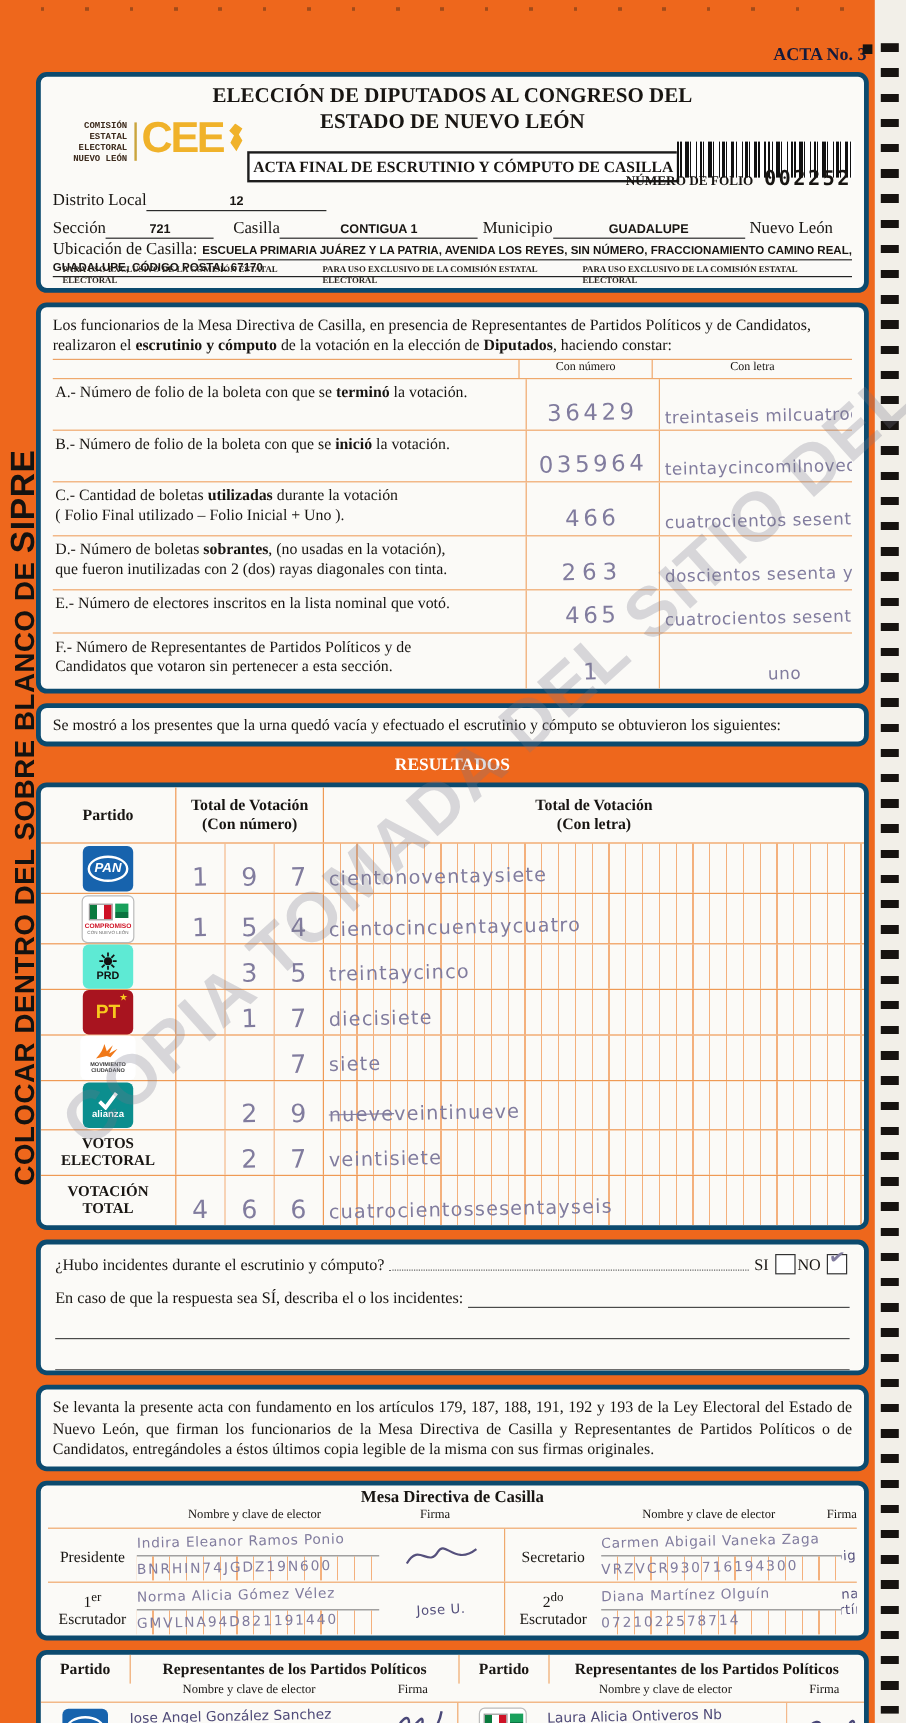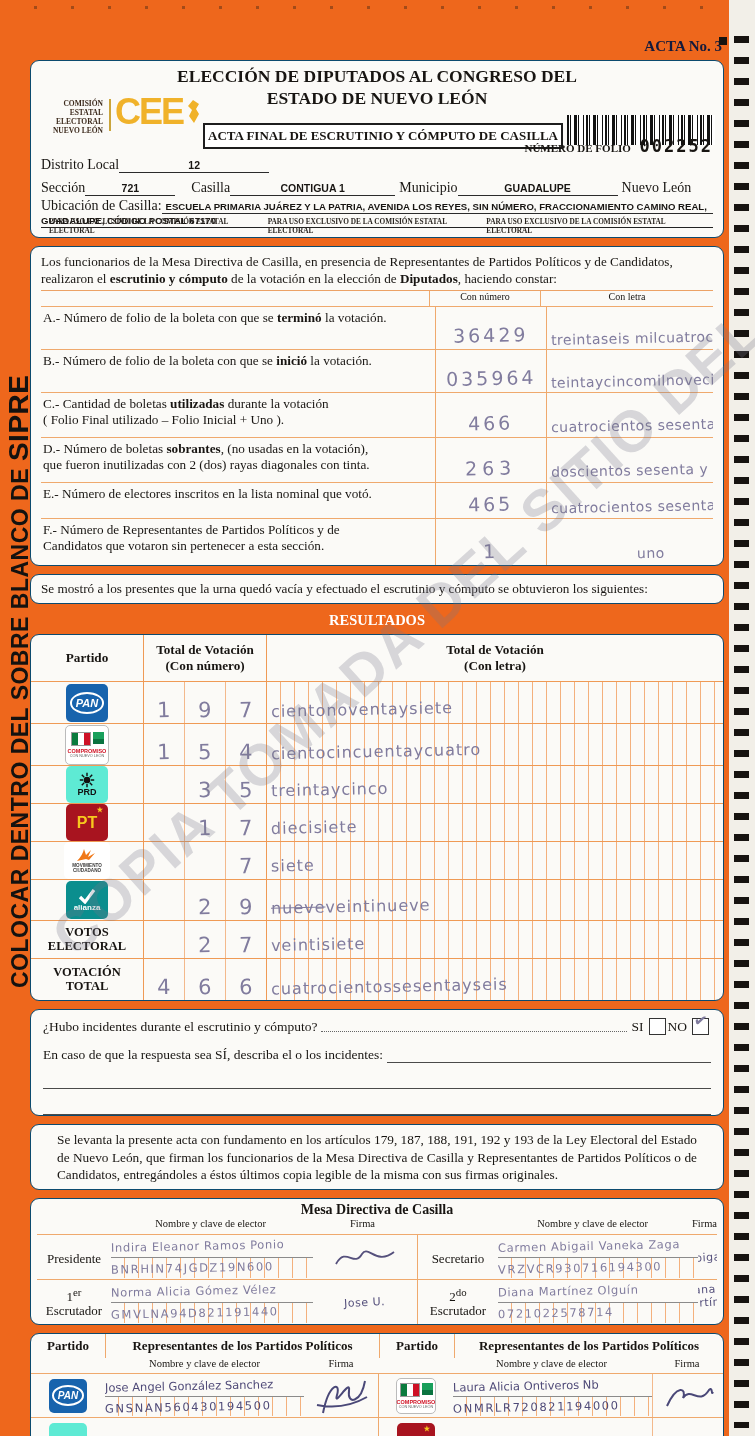--- a/index.html
+++ b/index.html
@@ -17,28 +17,28 @@
               white-space:nowrap;font-family:"Liberation Sans",sans-serif;font-weight:bold;
               font-size:23px;color:#141210;letter-spacing:.5px;}
   .side-label .big{font-size:28px;}
   
   .watermark{position:absolute;left:-60px;top:596px;width:940px;text-align:center;
              transform:rotate(-42deg);font-family:"Liberation Sans",sans-serif;font-weight:bold;
              font-size:58px;letter-spacing:2px;color:rgba(120,120,138,.27);white-space:nowrap;
              pointer-events:none;z-index:6;}
   .main{position:absolute;left:30px;top:38px;width:694px;}
   .acta-no{height:22px;text-align:right;padding-right:2px;font-weight:bold;font-size:15px;color:#131a3c;}
-  .card{background:#fbfaf7;border:1px solid #0c4a6e;border-radius:9px;margin-bottom:8px;
+  .card{background:#fbfaf7;border:4px solid #0c4a6e;border-radius:9px;margin-bottom:8px;
         overflow:hidden;position:relative;}
   
   .hdr{height:176px;}
   .h-title{position:absolute;top:5px;left:100px;right:100px;text-align:center;
            font-weight:bold;font-size:17.5px;line-height:1.25;}
   .h-org{position:absolute;left:12px;top:38px;width:60px;text-align:right;
-         font-family:Liberation Serif, serif;font-weight:bold;font-size:7.5px;
+         font-family:Liberation Mono, monospace;font-weight:bold;font-size:7.5px;
          line-height:1.2;color:#3c2a1c;}
   .h-div{position:absolute;left:78px;top:38px;height:32px;border-left:2px solid #caa53c;}
   .h-cee{position:absolute;left:84px;top:30px;font-family:"Liberation Sans",sans-serif;
          font-weight:bold;font-size:36px;color:#f0b22a;letter-spacing:-2px;display:flex;align-items:center;}
   .h-state{margin-left:2px;}
   .h-subbox{position:absolute;left:172px;top:62px;width:352px;border:2px solid #1d1d1d;background:#fff;
             text-align:center;font-weight:bold;font-size:13px;padding:3px 2px;}
   .h-barcode{position:absolute;right:8px;top:54px;width:148px;height:30px;
      background:repeating-linear-gradient(90deg,#111 0 2px,#fff 2px 3px,#111 3px 4px,#fff 4px 7px,
      #111 7px 10px,#fff 10px 11px,#111 11px 12px,#fff 12px 16px,#111 16px 17px,#fff 17px 19px);}
@@ -90,21 +90,21 @@
   
   .inc{padding:8px 12px 0 12px;text-align:right;}
   .inc-q{display:flex;align-items:flex-end;font-size:13.5px;}
   .leader{flex:1;border-bottom:1.5px dotted #666;margin:0 4px 3px 4px;}
   .chk{width:15px;height:15px;border:1.3px solid #333;background:#fff;margin:0 2px 0 5px;position:relative;}
   .chk .hw{position:absolute;top:-8px;left:1px;font-size:16px;transform:rotate(8deg);}
   .inc-desc{display:flex;margin-top:12px;font-size:13.5px;align-items:flex-end;}
   .fill-line{flex:1;border-bottom:1px solid #4a4a4a;margin-left:4px;}
   .blank-line{border-bottom:1px solid #4a4a4a;height:25px;}
   
-  .legal{padding:6px 26px;font-size:13.3px;line-height:1.3;text-align:justify;}
+  .legal{padding:6px 10px;font-size:13.3px;line-height:1.3;text-align:justify;}
   
   .mesa{padding:3px 6px 0 6px;}
   .mesa-title{text-align:center;font-weight:bold;font-size:14px;}
   .mesa-head{display:flex;font-size:10.5px;height:16px;text-align:center;}
   .mh-role{width:74px;} .mh-name{width:202px;} .mh-firma{width:104px;}
   .mh-role2{width:80px;} .mh-name2{width:200px;} .mh-firma2{flex:1;}
   .mesa-row{display:flex;border-top:1px solid #efa96d;height:44px;}
   .m-role{width:74px;font-size:13px;display:flex;flex-direction:column;align-items:center;justify-content:center;line-height:1.05;}
   .m-role2{width:80px;border-left:1px solid #efa96d;}
   .m-nb{width:202px;padding-top:1px;} .m-nb2{width:200px;}

